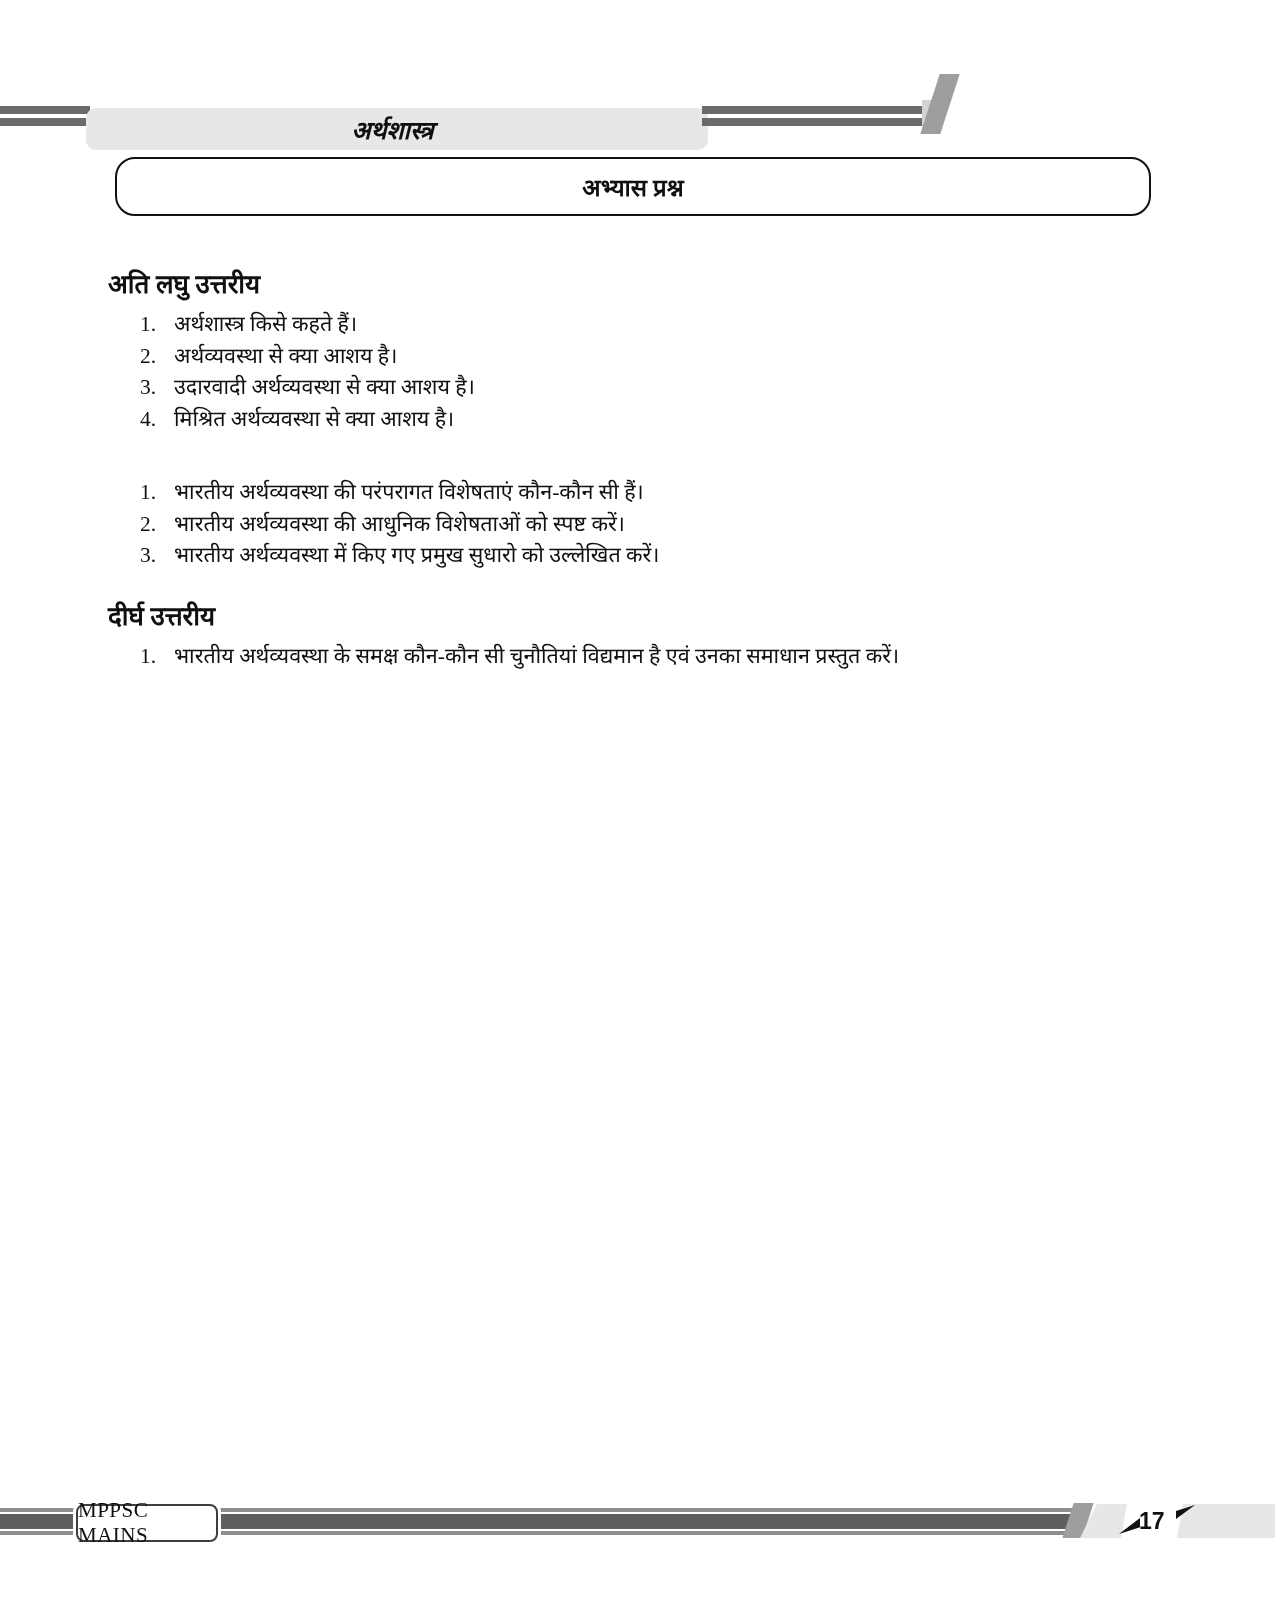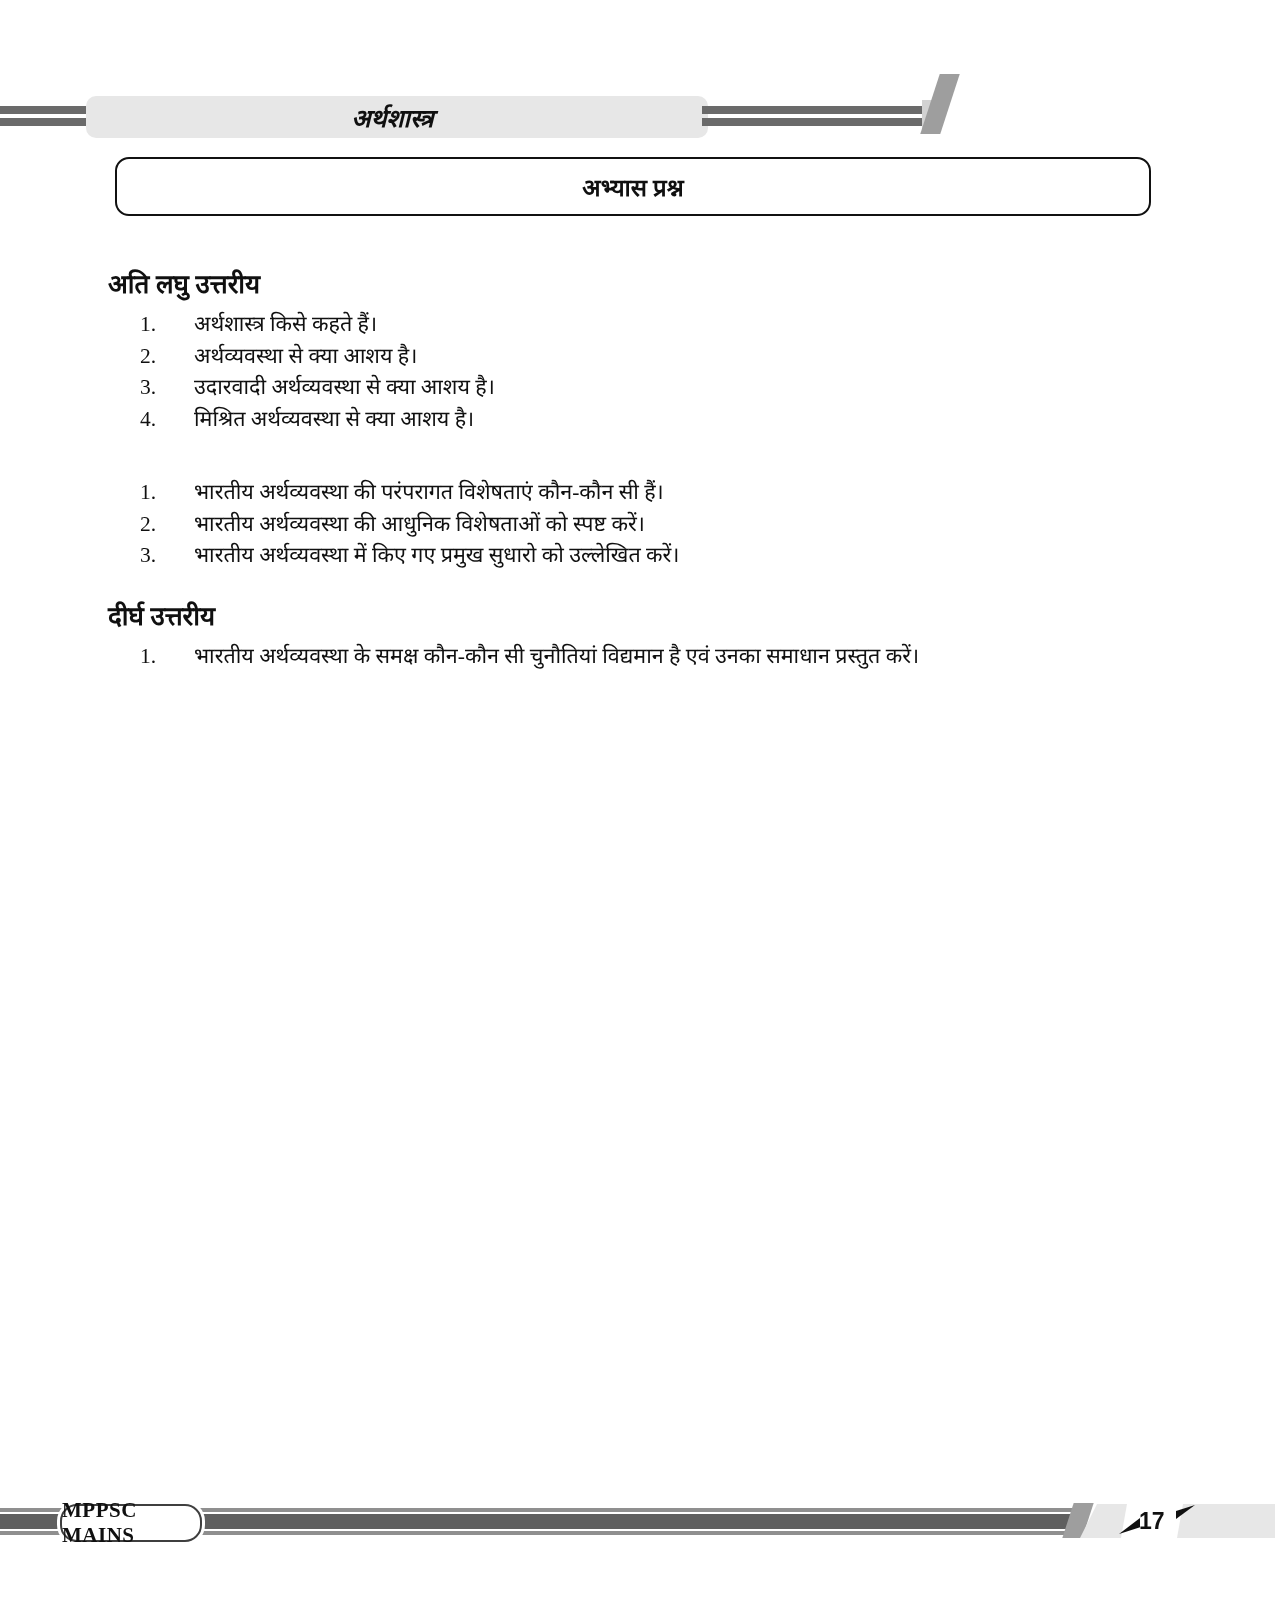--- a/index.html
+++ b/index.html
@@ -11,61 +11,61 @@
     color:#101010;
     overflow:hidden;
   }
   
   .rule{position:absolute;height:8px;background:#6a6a6a;}
   .rule-l1{left:0;width:90px;top:106px;}
   .rule-l2{left:0;width:90px;top:118px;}
   .rule-m1{left:702px;width:226px;top:106px;}
   .rule-m2{left:702px;width:226px;top:118px;}
   .hdr-title-box{
-    position:absolute;left:86px;top:96px;width:622px;height:42px;
+    position:absolute;left:86px;top:108px;width:622px;height:42px;
     background:#e7e7e7;border-radius:10px;
     display:flex;align-items:center;justify-content:center;
     font-style:italic;font-size:25px;white-space:nowrap;
   }
   .hdr-title-box .subject{font-weight:bold;margin-right:9px;}
   .hdr-sliver{position:absolute;left:922px;top:100px;width:13px;height:34px;background:#d2d2d2;}
   .hdr-facet{position:absolute;left:930px;top:74px;width:20px;height:60px;background:#9e9e9e;transform:skewX(-18deg);}
   .hdr-brand-box{
     position:absolute;left:942px;top:76px;width:333px;height:56px;
     background:#e7e7e7;
     clip-path:polygon(24px 0, 100% 0, 100% 100%, 2px 100%);
     display:flex;align-items:center;justify-content:center;
     font-weight:bold;font-size:23px;letter-spacing:.5px;
   }
   
   .practice-box{
     position:absolute;left:115px;top:157px;width:1032px;height:55px;
-    border:2.5px solid #111;border-radius:14px;background:#fff;
+    border:2.5px solid #111;border-radius:20px;background:#fff;
     display:flex;align-items:center;justify-content:center;
     font-weight:bold;font-size:24px;
   }
   
   .content{position:absolute;left:100px;top:268px;width:1080px;font-size:21.5px;line-height:31.5px;}
   .section h2{font-size:26px;font-weight:bold;margin:0 0 7px 8px;line-height:34px;font-family:inherit;}
   .section.sec-2{margin-top:42px;}
   .section.sec-3{margin-top:28px;}
   .row{display:flex;}
   .row .num{width:34px;margin-left:40px;flex:none;}
-  .row .txt{flex:1;margin-left:20px;}
+  .row .txt{flex:1;}
   
   .f-stripe{position:absolute;left:0;width:1080px;height:4px;background:#8f8f8f;}
   .f-stripe-top{top:1508px;}
   .f-stripe-bot{top:1531px;}
   .f-bar{position:absolute;left:0;top:1514px;width:1080px;height:15px;background:#5f5f5f;}
   .mppsc-box{
-    position:absolute;left:60px;top:1504px;width:138px;height:34px;
-    background:#fff;border:2.5px solid #3f3f3f;border-radius:17px;
+    position:absolute;left:76px;top:1504px;width:138px;height:34px;
+    background:#fff;border:2.5px solid #3f3f3f;border-radius:8px;
     box-shadow:0 0 0 3px #ffffff;
     display:flex;align-items:center;justify-content:center;
-    font-weight:bold;font-size:21px;letter-spacing:.5px;
+    font-weight:normal;font-size:21px;letter-spacing:.5px;
   }
   .f-facet{position:absolute;left:1068px;top:1503px;width:20px;height:35px;background:#9e9e9e;transform:skewX(-18deg);}
   .f-band-right{
     position:absolute;left:1080px;top:1504px;width:195px;height:34px;
     background:#e7e7e7;
     clip-path:polygon(17px 0, 100% 0, 100% 100%, 0 100%);
   }
   .page-tab{
     position:absolute;left:1124px;top:1504px;width:56px;height:34px;
     background:#ffffff;transform:skewX(-10deg);

